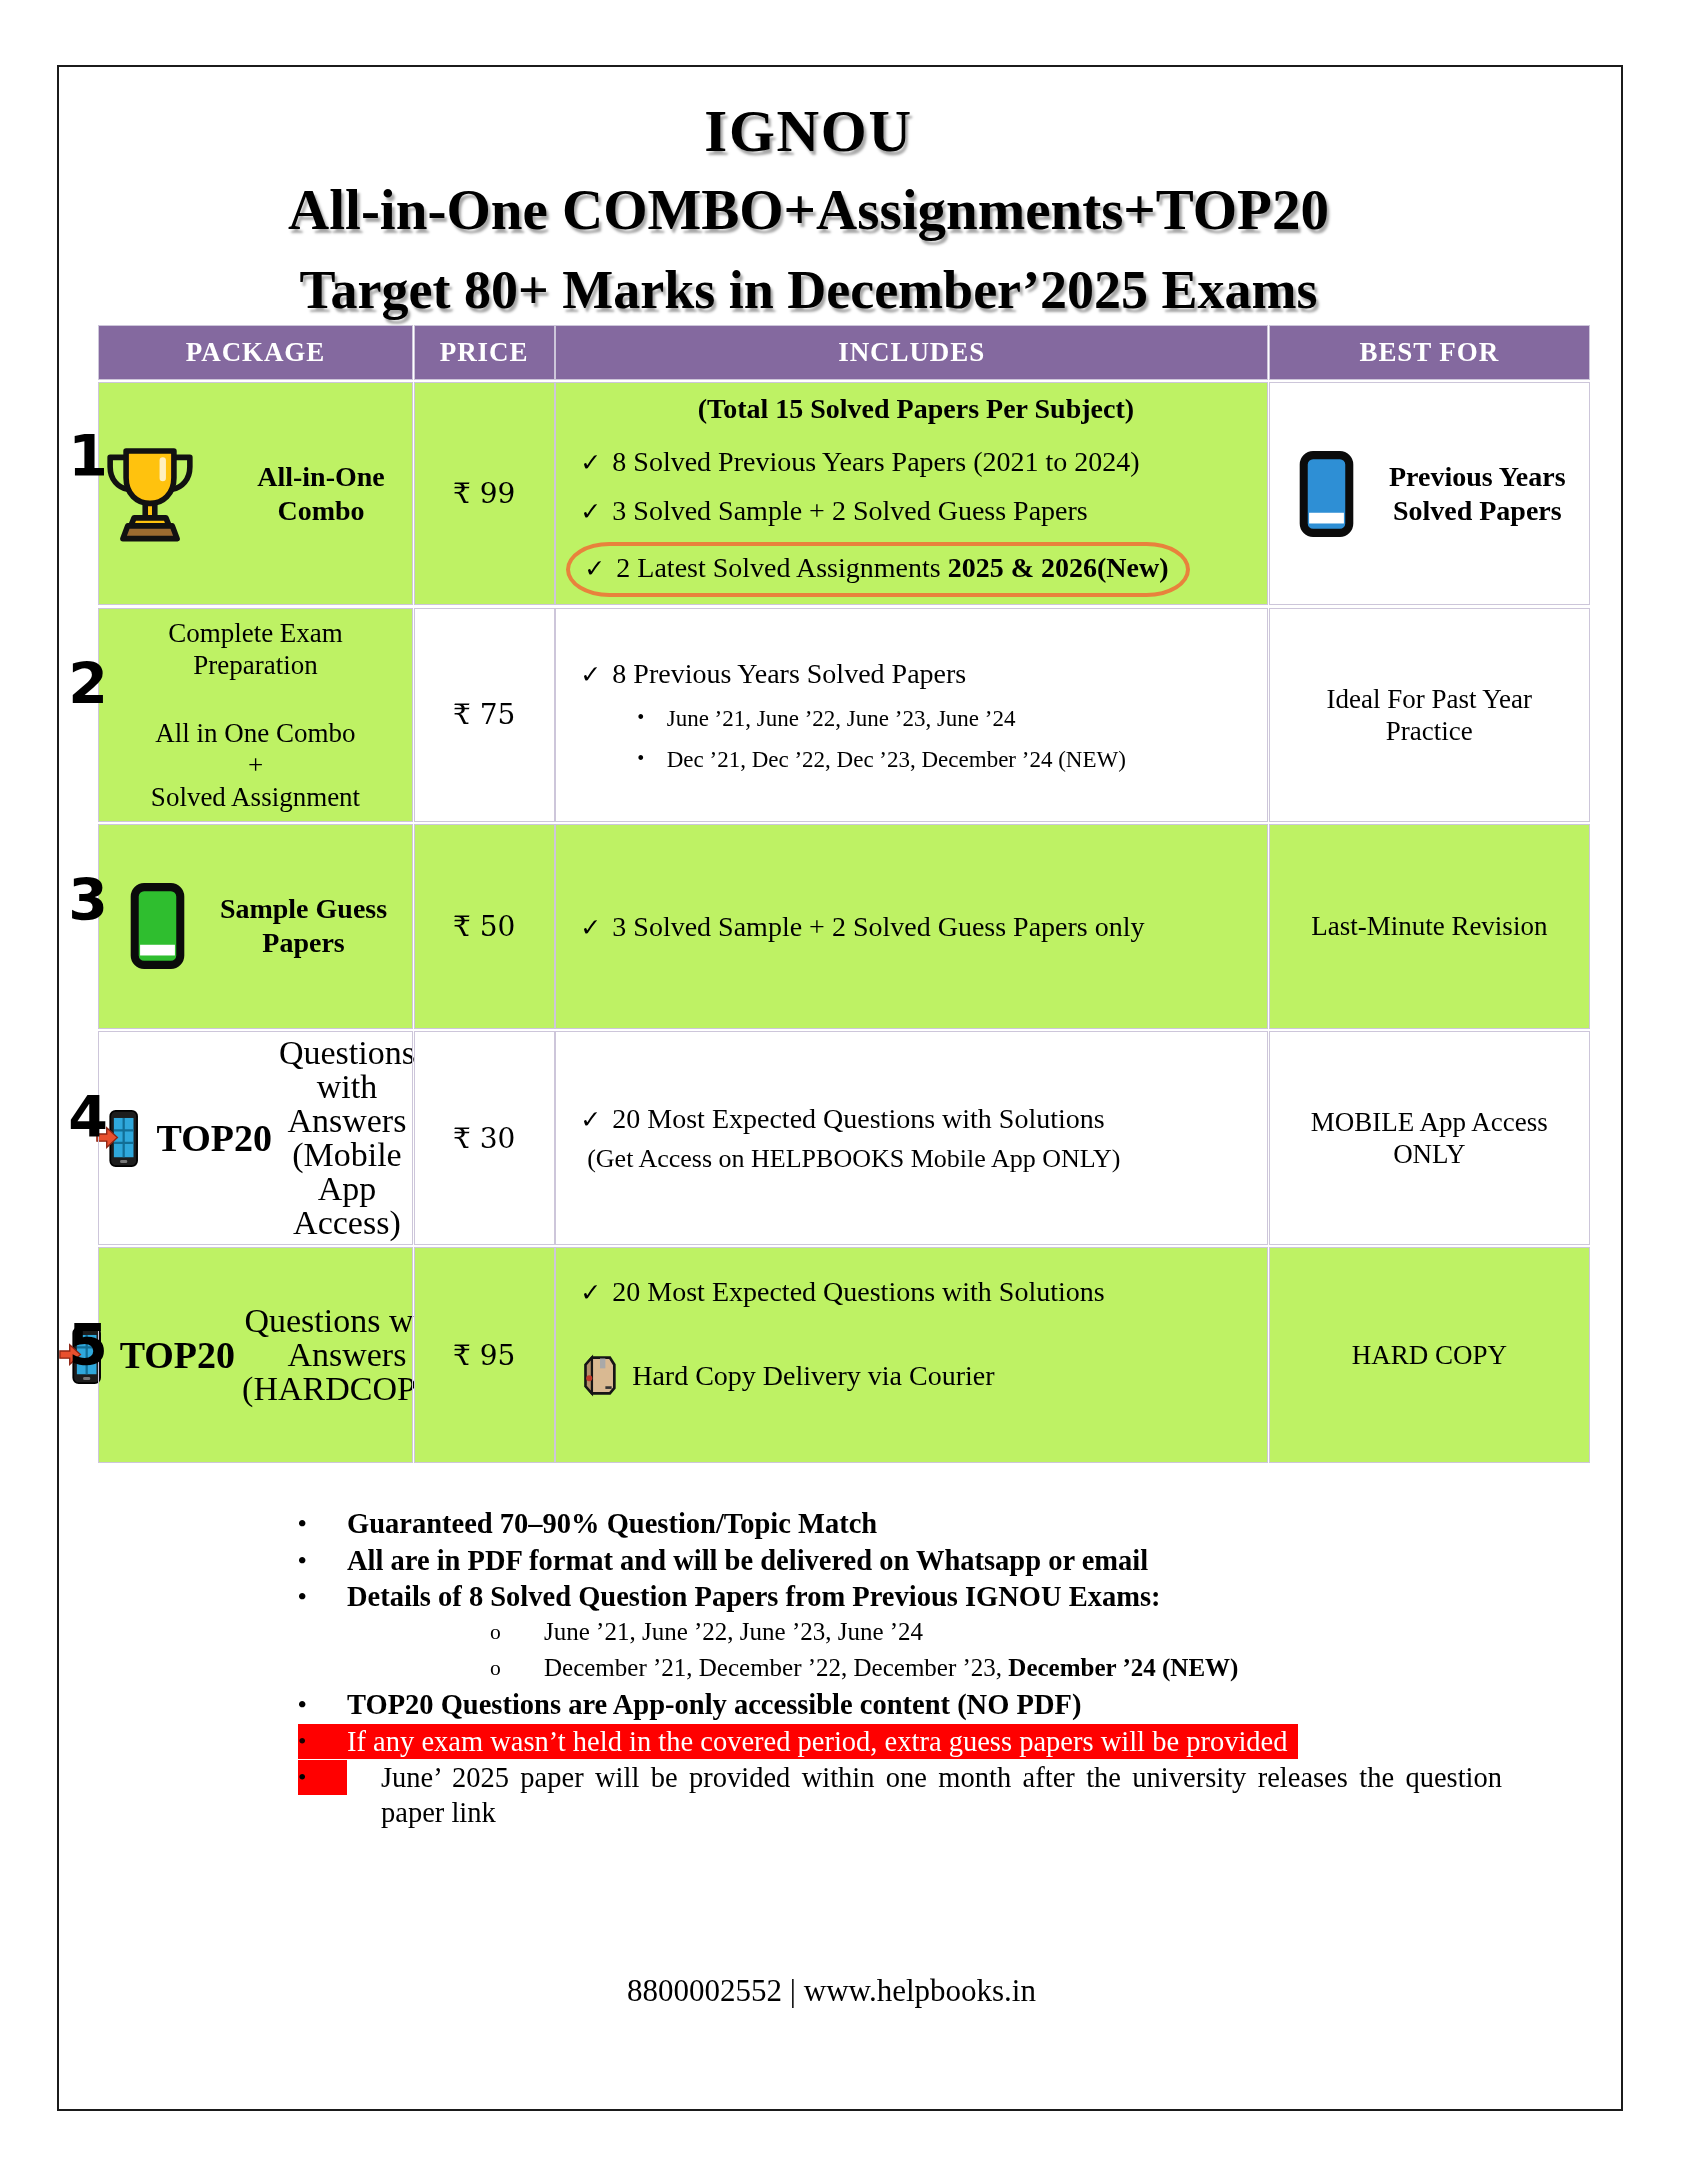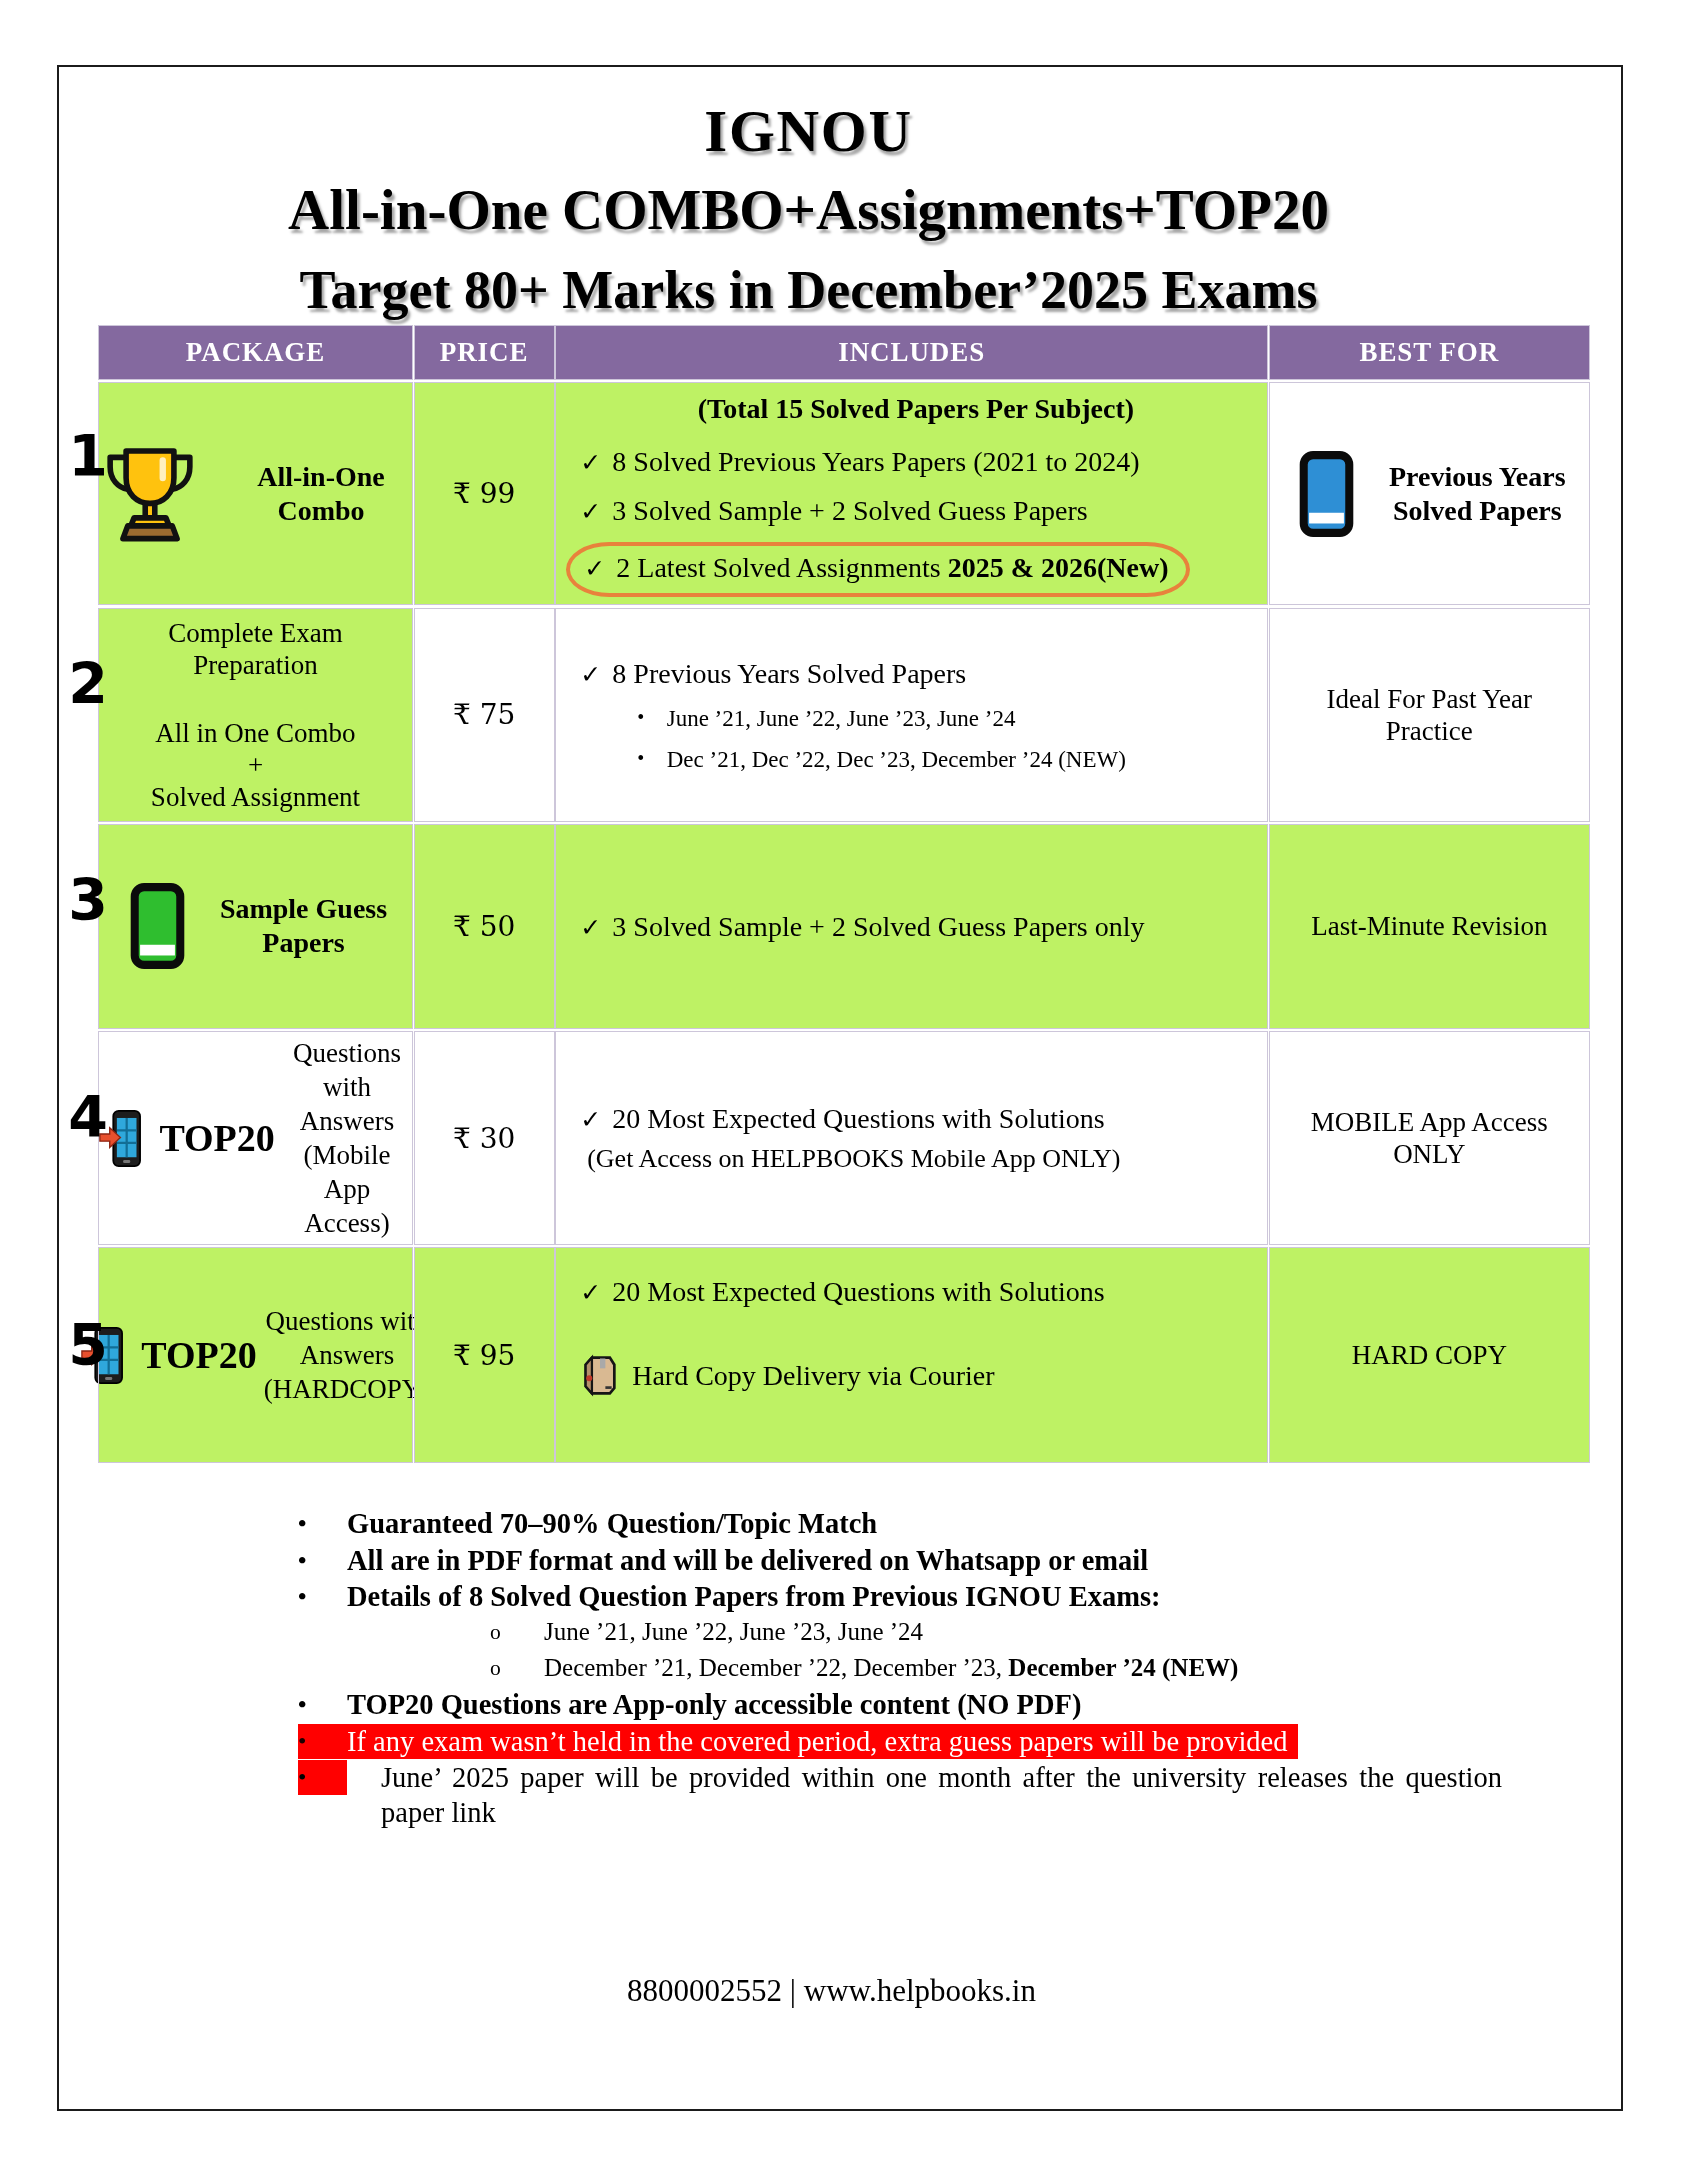--- a/index.html
+++ b/index.html
@@ -21,21 +21,21 @@
     grid-template-rows:53px 221px 212px 203px 212px 214px;
     row-gap:4.3px;column-gap:2.6px;
   }
   .cell{display:flex;outline:0.9px solid #cdc6da;}
   .hdr{background:#84699F;color:#fff;font-weight:bold;font-size:27px;
        align-items:center;justify-content:center;letter-spacing:0.9px;}
   .lav{background:#bef264;}
   .wht{background:#ffffff;}
   .pack{flex-direction:row;align-items:center;justify-content:center;text-align:center;
         font-weight:bold;font-size:28px;line-height:34px;gap:29px;padding:5.2px 0;}
-  .pack .plain{font-weight:normal;font-size:27px;line-height:34px;}
+  .pack .plain{font-weight:normal;font-size:34px;line-height:34px;}
   .toprow{display:flex;align-items:center;gap:10.4px;font-size:38px;font-weight:bold;font-family:Liberation Serif, serif;}
   .pack4{gap:7px;}
   .prelines{white-space:pre-line;}
   .price{align-items:center;justify-content:center;font-size:28px;
          font-family:"DejaVu Serif","DejaVu Sans",serif;}
   .inc{flex-direction:column;justify-content:center;align-items:flex-start;
        padding:10.4px 15.6px 10.4px 24px;font-size:28px;line-height:1.25;gap:14px;}
   .inc-head{align-self:center;font-weight:bold;margin-bottom:3.5px;}
   .chk{display:flex;align-items:baseline;}
   .ck{font-family:"DejaVu Sans",sans-serif;font-size:25px;margin-right:11.2px;flex:none;}

